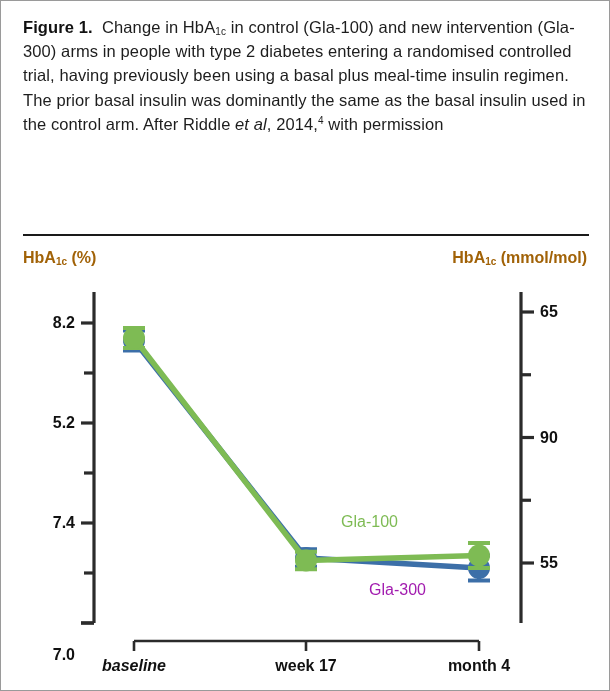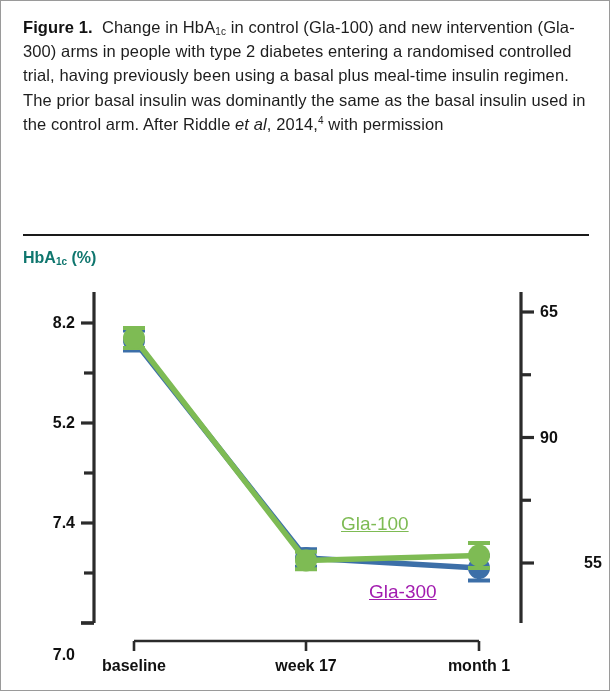--- a/index.html
+++ b/index.html
@@ -18,29 +18,29 @@
   #caption .body{display:inline;}
   .ital{font-style:italic;}
   sup{font-size:10px;vertical-align:super;line-height:0;}
   sub{font-size:10px;vertical-align:baseline;position:relative;top:2px;line-height:0;}
   
   #divider{
     position:absolute;left:22px;top:233px;width:566px;height:2.4px;background:#1a1a1a;
   }
   
   .axis-title{
-    position:absolute;font-weight:bold;font-size:16px;color:#0f766e;white-space:nowrap;
+    position:absolute;font-weight:bold;font-size:16px;color:#a16207;white-space:nowrap;
   }
   #left-axis-title{left:22px;top:248px;}
   #right-axis-title{right:22px;top:248px;}
   
   #plot{position:absolute;left:0;top:0;width:610px;height:691px;}
   
   .series-label{
-    position:absolute;font-size:19px;white-space:nowrap;text-decoration:underline;
+    position:absolute;font-size:16px;white-space:nowrap;
   }
   #label-gla100{left:340px;top:512px;color:#7EBB54;}
   #label-gla300{left:368px;top:580px;color:#a21caf;}
   
   .xtick-label{
     position:absolute;font-weight:bold;font-size:16px;color:#111;
     transform:translateX(-50%);white-space:nowrap;
   }
   
   .ytick-label{
@@ -56,20 +56,21 @@
 
   <div id="caption">
     <span class="figlabel">Figure 1.</span>&nbsp;
     <span class="body">Change in HbA</span><sub>1c</sub><span class="body"> in control (Gla-100) and new intervention (Gla-300) arms in people with type 2 diabetes entering a randomised controlled trial, having previously been using a basal plus meal-time insulin regimen. The prior basal insulin was dominantly the same as the basal insulin used in the control arm. After Riddle </span><span class="ital">et al</span><span class="body">, 2014,</span><sup>4</sup><span class="body"> with permission</span>
   </div>
 
   <div id="divider"></div>
 
   <div class="axis-title" id="left-axis-title"><span>HbA</span><sub>1c</sub><span> (%)</span></div>
 
+  <div class="axis-title" id="right-axis-title"><span>HbA</span><sub>1c</sub><span> (mmol/mol)</span></div>
 
   <svg id="plot" viewBox="0 0 610 691">
     <g id="svg-axes">
         <line x1="93" y1="291" x2="93" y2="622" stroke="#2b2b2b" stroke-width="3.2"></line>
         <line x1="520" y1="291" x2="520" y2="622" stroke="#2b2b2b" stroke-width="3.2"></line>
         <line x1="80" y1="622" x2="93" y2="622" stroke="#2b2b2b" stroke-width="3.2"></line>
         <line x1="83" y1="571.9999999999999" x2="93" y2="571.9999999999999" stroke="#2b2b2b" stroke-width="3.2"></line>
         <line x1="80" y1="521.9999999999999" x2="93" y2="521.9999999999999" stroke="#2b2b2b" stroke-width="3.2"></line>
         <line x1="83" y1="472" x2="93" y2="472" stroke="#2b2b2b" stroke-width="3.2"></line>
         <line x1="80" y1="421.9999999999999" x2="93" y2="421.9999999999999" stroke="#2b2b2b" stroke-width="3.2"></line>
@@ -121,21 +122,21 @@
   </svg>
 
   <div class="series-label" id="label-gla100">Gla-100</div>
   <div class="series-label" id="label-gla300">Gla-300</div>
 
   <div id="tick-label-layer">
       <div class="ytick-label ytick-left" style="left: 28px; width: 46px; top: 622px; margin-top: 32px;">7.0</div>
       <div class="ytick-label ytick-left" style="left: 28px; width: 46px; top: 522px;">7.4</div>
       <div class="ytick-label ytick-left" style="left: 28px; width: 46px; top: 422px;">5.2</div>
       <div class="ytick-label ytick-left" style="left: 28px; width: 46px; top: 322px;">8.2</div>
-      <div class="ytick-label" style="left: 539px; top: 562px; margin-left: 44px;">55</div>
+      <div class="ytick-label" style="left: 539px; top: 562px;">55</div>
       <div class="ytick-label" style="left: 539px; top: 436.5px;">90</div>
       <div class="ytick-label" style="left: 539px; top: 311px;">65</div>
-      <div class="xtick-label" style="left: 133px; top: 656px;">baseline</div>
+      <div class="xtick-label" style="left: 133px; top: 656px; font-style: italic;">baseline</div>
       <div class="xtick-label" style="left: 305px; top: 656px;">week 17</div>
-      <div class="xtick-label" style="left: 478px; top: 656px;">month 1</div>
+      <div class="xtick-label" style="left: 478px; top: 656px;">month 4</div>
     </div>
 
 </div>
 
 </body></html>

